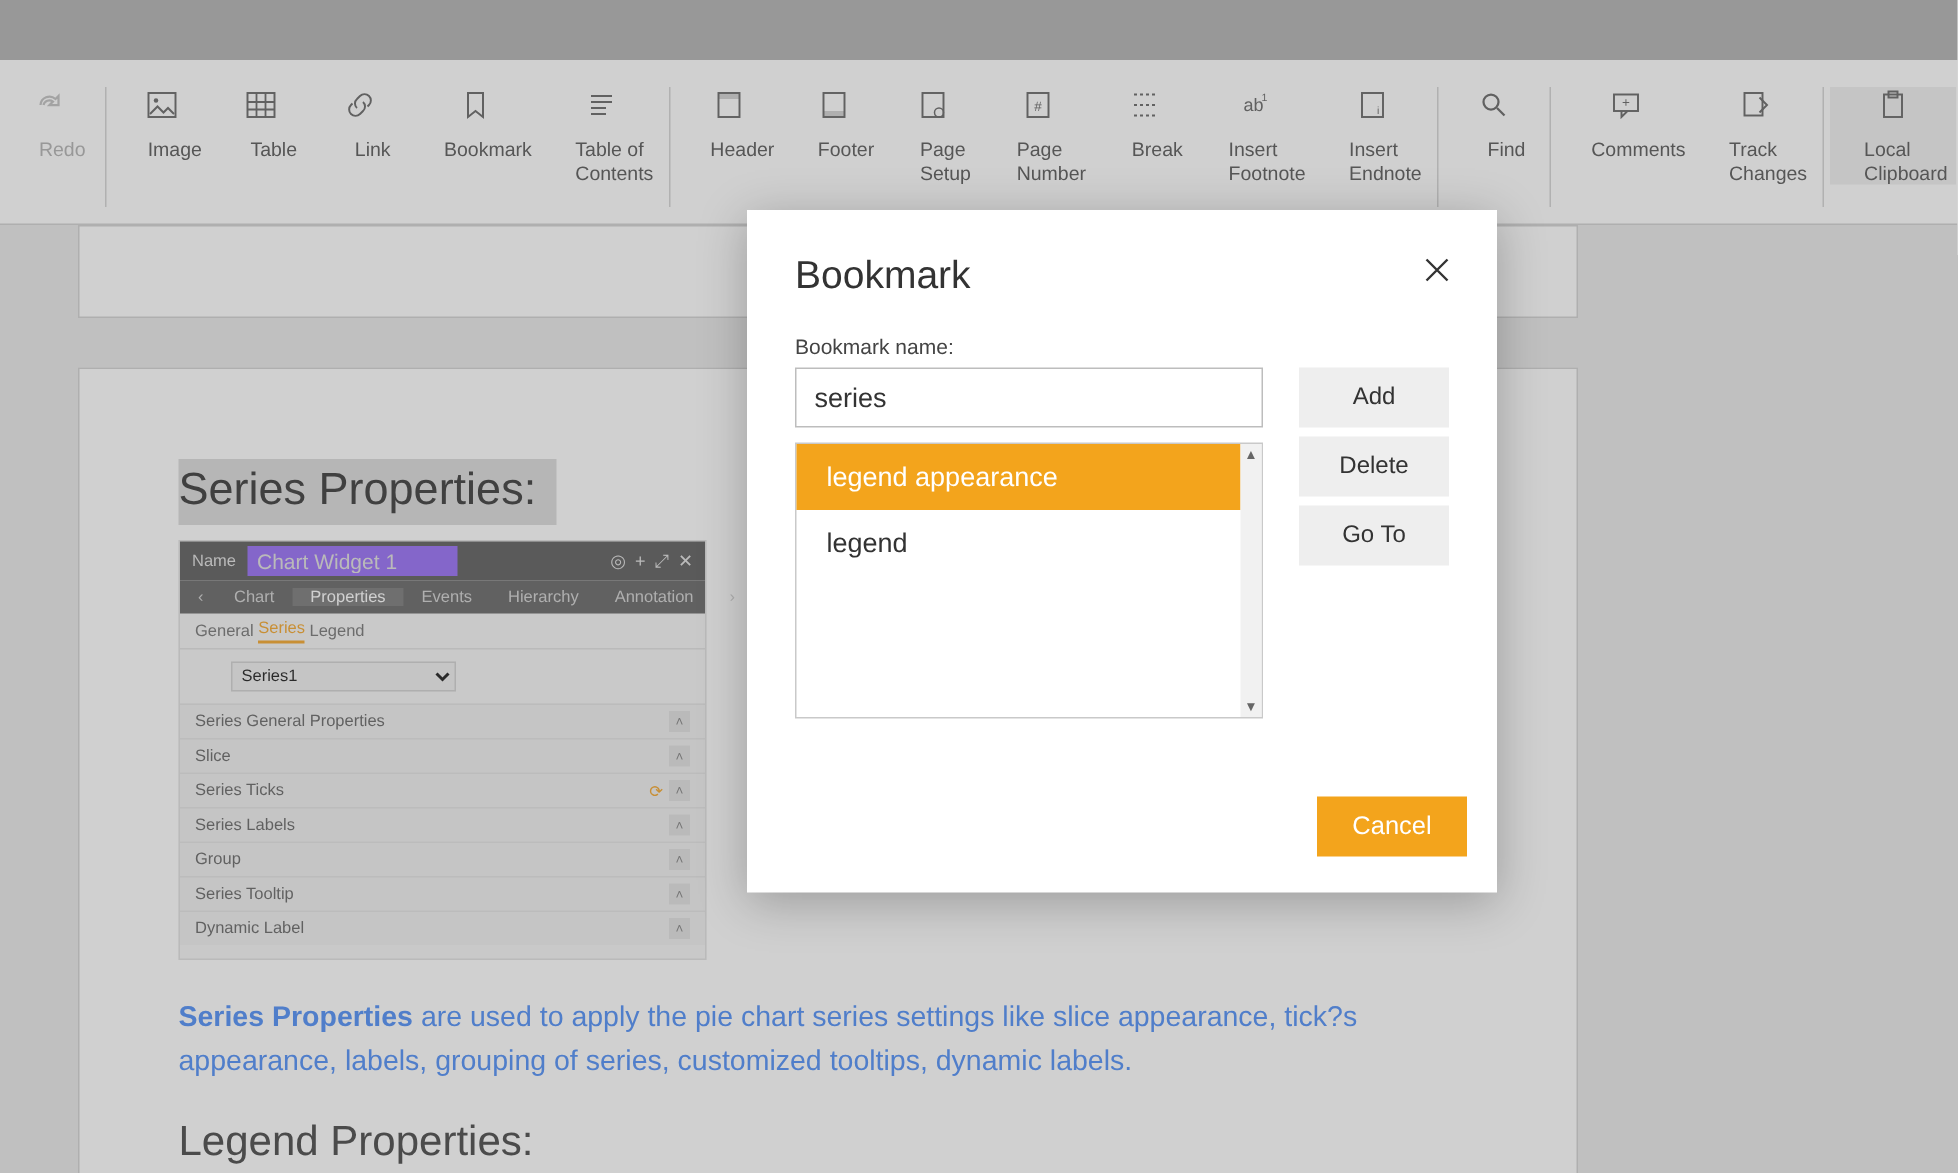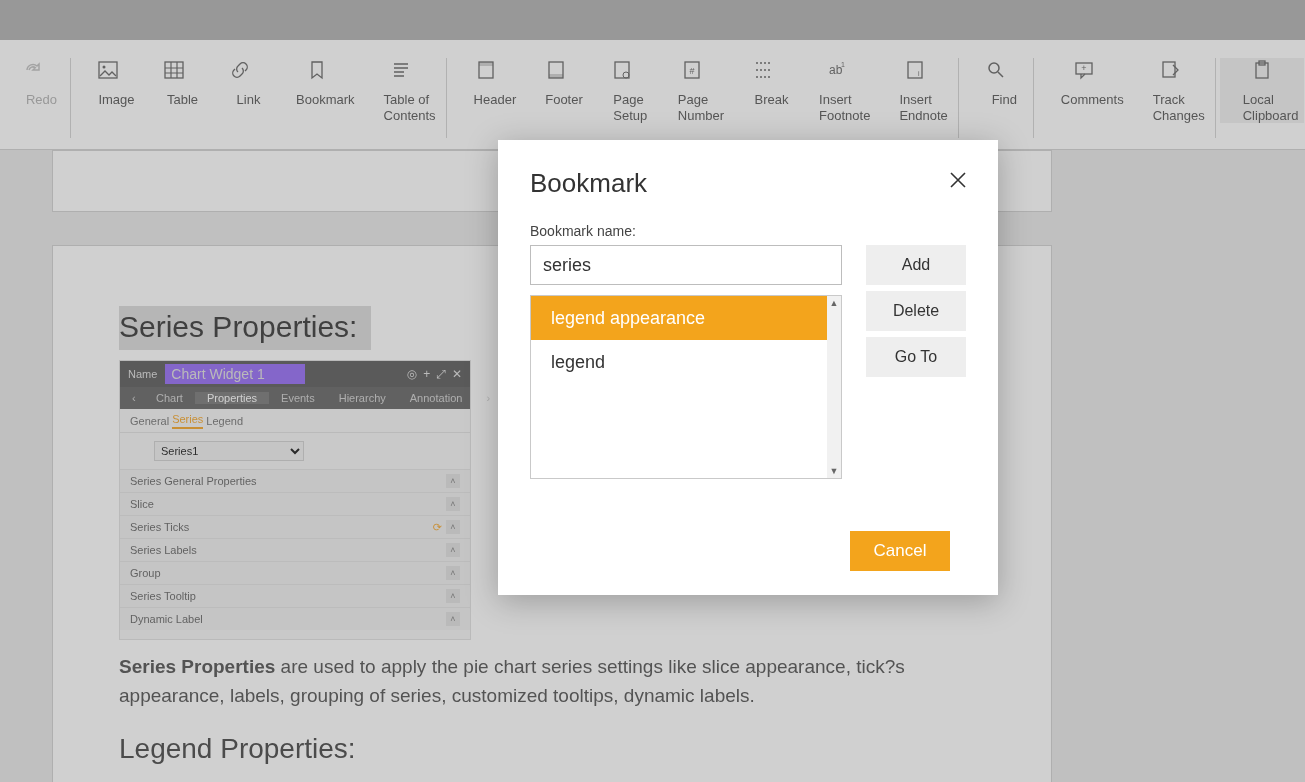--- a/index.html
+++ b/index.html
@@ -34,21 +34,21 @@
   .widget-tabs .active { background:#6a6a6a; color:#fff;}
   .widget-subtabs { height:24px; display:flex; align-items:center; gap:3px; padding:0 10px; font-size:11px; color:#666; border-bottom:1px solid #ddd;}
   .widget-subtabs .active { color:#f39c12; border-bottom:2px solid #f39c12; padding-bottom:2px;}
   .widget-select { margin:8px 10px;padding-left:24px; }
   .widget-select select { width:150px; font-size:11px; padding:2px; border:1px solid #ccc;}
   .widget-row { height:23px; border-top:1px solid #e0e0e0; display:flex; align-items:center; padding:0 10px; justify-content:space-between; font-size:11px; color:#555; background:#efefef;}
   .widget-row .chev { width:14px; height:14px; background:#ddd; display:flex; align-items:center; justify-content:center; font-size:9px; color:#777;}
   .widget-row .rowicons { display:flex; gap:4px; align-items:center;}
   .refresh-ico { color:#f39c12; font-size:11px;}
   
-  .bodytext { margin-top:12px; font-size:19px; color:#404040; line-height:1.55;}
+  .bodytext { margin-top:24px; font-size:19px; color:#3b82f6; line-height:1.55;}
   .bodytext b { font-weight:700; }
   .heading2 { margin-top:22px; font-size:28px; color:#333;}
   
   
   .dim { position:absolute; inset:0; background:rgba(120,120,120,0.35); }
   
   
   .dialog { position:absolute; left:498px; top:140px; width:500px; height:455px; background:#fff; box-shadow:0 6px 30px rgba(0,0,0,.25); padding:28px 32px 24px 32px; z-index:10;}
   .dialog-title { font-size:26px; font-weight:300; color:#333; }
   .dialog-close { position:absolute; top:30px; right:30px; cursor:pointer;}
@@ -57,21 +57,21 @@
   .dlg-left { flex:0 0 312px;}
   .dlg-right { flex:0 0 100px; display:flex; flex-direction:column; gap:6px;}
   .dlg-input { width:312px; height:40px; border:1px solid #bdbdbd; font-size:18px; padding:0 12px; color:#333; outline:none;}
   .dlg-list { margin-top:10px; width:312px; height:184px; border:1px solid #c9c9c9; position:relative; background:#fff;}
   .dlg-list-inner { position:absolute; left:0; top:0; right:14px; bottom:0;}
   .dlg-item { height:44px; display:flex; align-items:center; padding:0 20px; font-size:18px; color:#333; cursor:default;}
   .dlg-item.selected { background:#f3a41c; color:#fff;}
   .dlg-scroll { position:absolute; right:0; top:0; bottom:0; width:14px; background:#f1f1f1; display:flex; flex-direction:column; justify-content:space-between; align-items:center;}
   .dlg-scroll .arr { font-size:9px; color:#666; padding:2px 0;}
   .dlg-btn { width:100px; height:40px; background:#eeeeee; border:none; font-size:16px; color:#333; cursor:pointer; font-family:inherit;}
-  .dlg-cancel { position:absolute; right:48px; bottom:24px; width:100px; height:40px; background:#f3a41c; color:#fff; border:none; font-size:17px; cursor:pointer; font-family:inherit;}
+  .dlg-cancel { position:absolute; right:20px; bottom:24px; width:100px; height:40px; background:#f3a41c; color:#fff; border:none; font-size:17px; cursor:pointer; font-family:inherit;}
   
   svg { display:block; }
 </style>
 </head>
 <body>
 
 <div class="titlebar"></div>
 
 <div class="ribbon">
   <div class="rbtn disabled">

